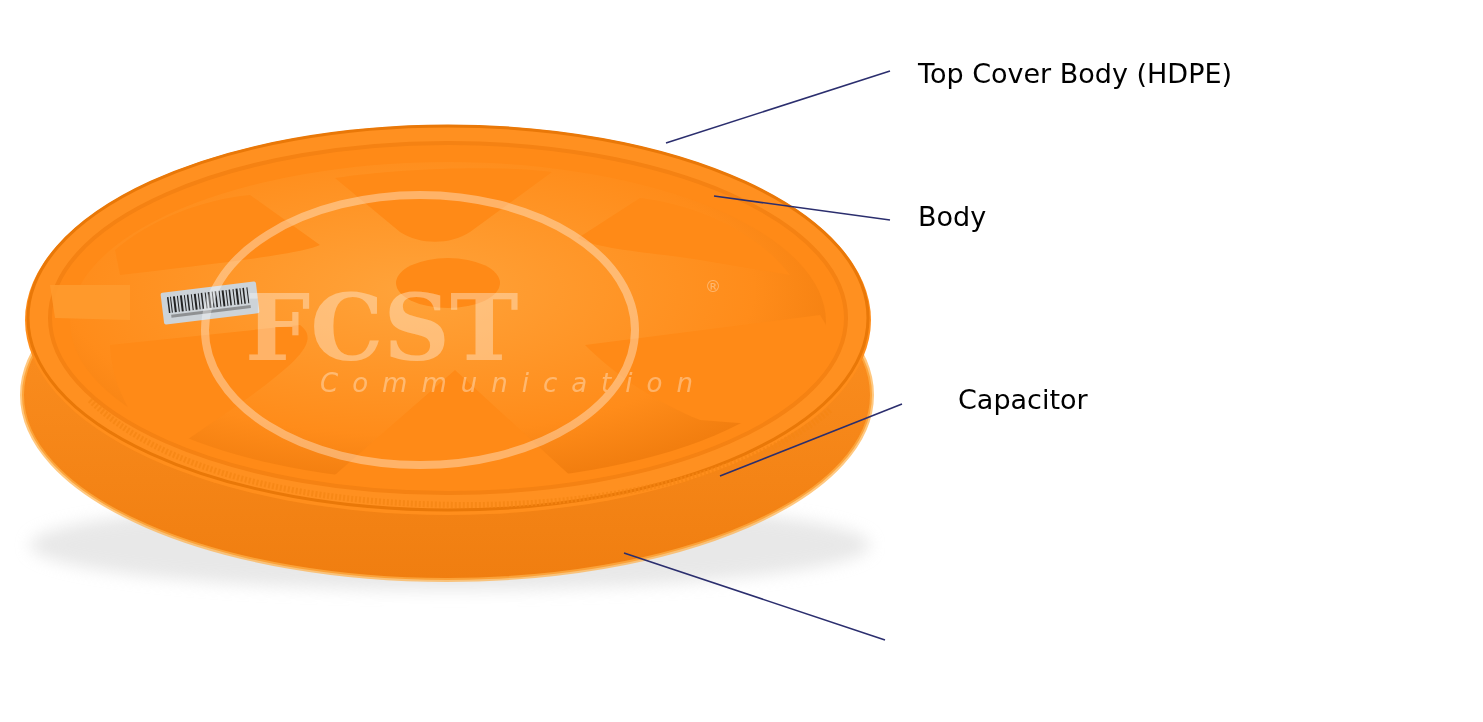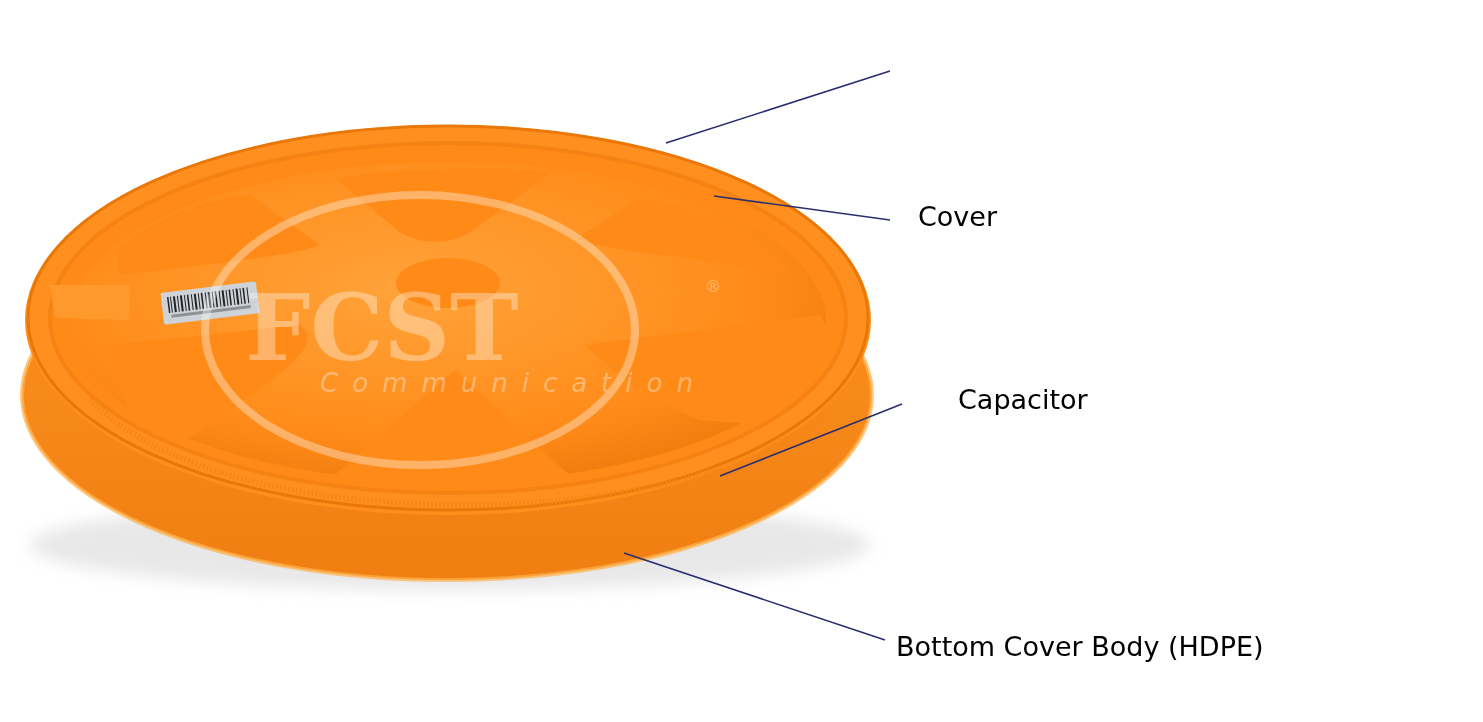--- a/index.html
+++ b/index.html
@@ -94,16 +94,16 @@
     </g>
 
     <g stroke="#2B2E6E" stroke-width="1.6" fill="none">
       <line x1="666" y1="143" x2="890" y2="71"></line>
       <line x1="714" y1="196" x2="890" y2="220"></line>
       <line x1="720" y1="476" x2="902" y2="404"></line>
       <line x1="624" y1="553" x2="885" y2="640"></line>
     </g>
   </svg>
 
-  <div class="label" style="left:918px; top:201px;">Cover</div>
+  <div class="label" style="left:918px; top:58px;">Top Cover Body (HDPE)</div>
+  <div class="label" style="left:918px; top:201px;">Body</div>
   <div class="label" style="left:958px; top:384px;">Capacitor</div>
-  <div class="label" style="left:896px; top:631px;">Bottom Cover Body (HDPE)</div>
 </div>
 
 </body></html>

